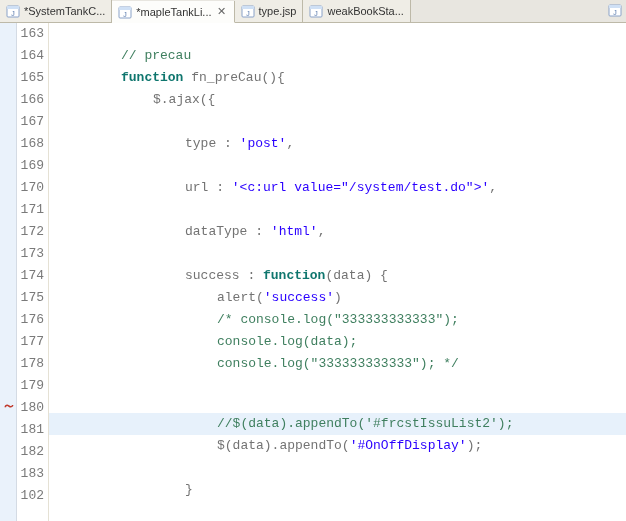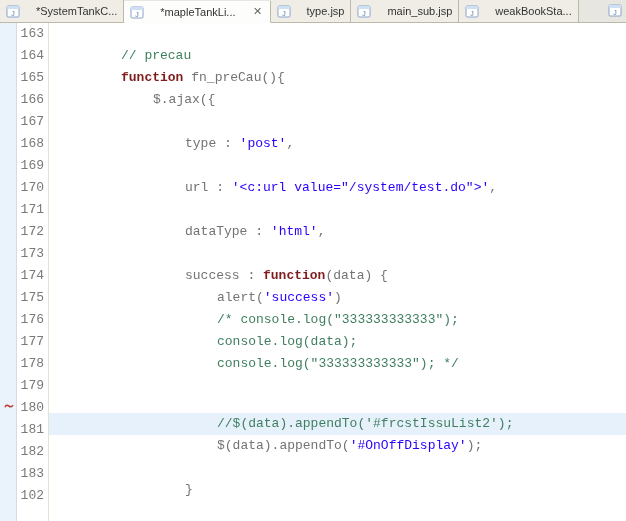--- a/index.html
+++ b/index.html
@@ -18,21 +18,21 @@
     height: 22px;
     background: #e8e6e0;
     border-bottom: 1px solid #bdb9a8;
     user-select: none;
     font-family: "Segoe UI", Tahoma, sans-serif;
     font-size: 11px;
   }
   .tab {
     display: flex;
     align-items: center;
-    gap: 16px;
+    gap: 4px;
     padding: 0 6px;
     border-right: 1px solid #bdb9a8;
     background: #efede6;
     color: #333;
     white-space: nowrap;
     cursor: pointer;
   }
   .tab.active {
     background: #fdfdfb;
     border-bottom: 1px solid #fdfdfb;
@@ -77,21 +77,21 @@
   .code {
     flex: 1;
     position: relative;
     background: #fff;
     white-space: pre;
   }
   .code .line {
     padding-left: 8px;
   }
   .indent { display:inline-block; width: 32px; }
-  .kw   { color: #7f1d1d; font-weight: bold; }
+  .kw   { color: #0f766e; font-weight: bold; }
   .cm   { color: #3f7f5f; }
   .cmml { color: #3f7f5f; }
   .str  { color: #2a00ff; }
   .plain{ color: #737373; }
   .line.hl { background: #e7f1fb; margin-top: 38px; }
   .marker-del {
     position: absolute;
     left: 2px;
     color: #c0392b;
     font-weight: bold;
@@ -127,30 +127,20 @@
     </div>
     <div class="tab">
       <span class="icon">
         <svg width="14" height="14" viewBox="0 0 14 14">
   <rect x="1" y="2" width="12" height="11" rx="1" fill="#fff" stroke="#8aa2c8"></rect>
   <rect x="1" y="2" width="12" height="3" fill="#cfe0f5"></rect>
   <text x="7" y="12" text-anchor="middle" font-size="7" font-family="sans-serif" fill="#5577aa">J</text>
 </svg>
       </span>
       <span>type.jsp</span>
-    </div>
-    <div class="tab">
-      <span class="icon">
-        <svg width="14" height="14" viewBox="0 0 14 14">
-  <rect x="1" y="2" width="12" height="11" rx="1" fill="#fff" stroke="#8aa2c8"></rect>
-  <rect x="1" y="2" width="12" height="3" fill="#cfe0f5"></rect>
-  <text x="7" y="12" text-anchor="middle" font-size="7" font-family="sans-serif" fill="#5577aa">J</text>
-</svg>
-      </span>
-      <span>main_sub.jsp</span>
     </div>
     <div class="tab">
       <span class="icon">
         <svg width="14" height="14" viewBox="0 0 14 14">
   <rect x="1" y="2" width="12" height="11" rx="1" fill="#fff" stroke="#8aa2c8"></rect>
   <rect x="1" y="2" width="12" height="3" fill="#cfe0f5"></rect>
   <text x="7" y="12" text-anchor="middle" font-size="7" font-family="sans-serif" fill="#5577aa">J</text>
 </svg>
       </span>
       <span>weakBookSta...</span>

